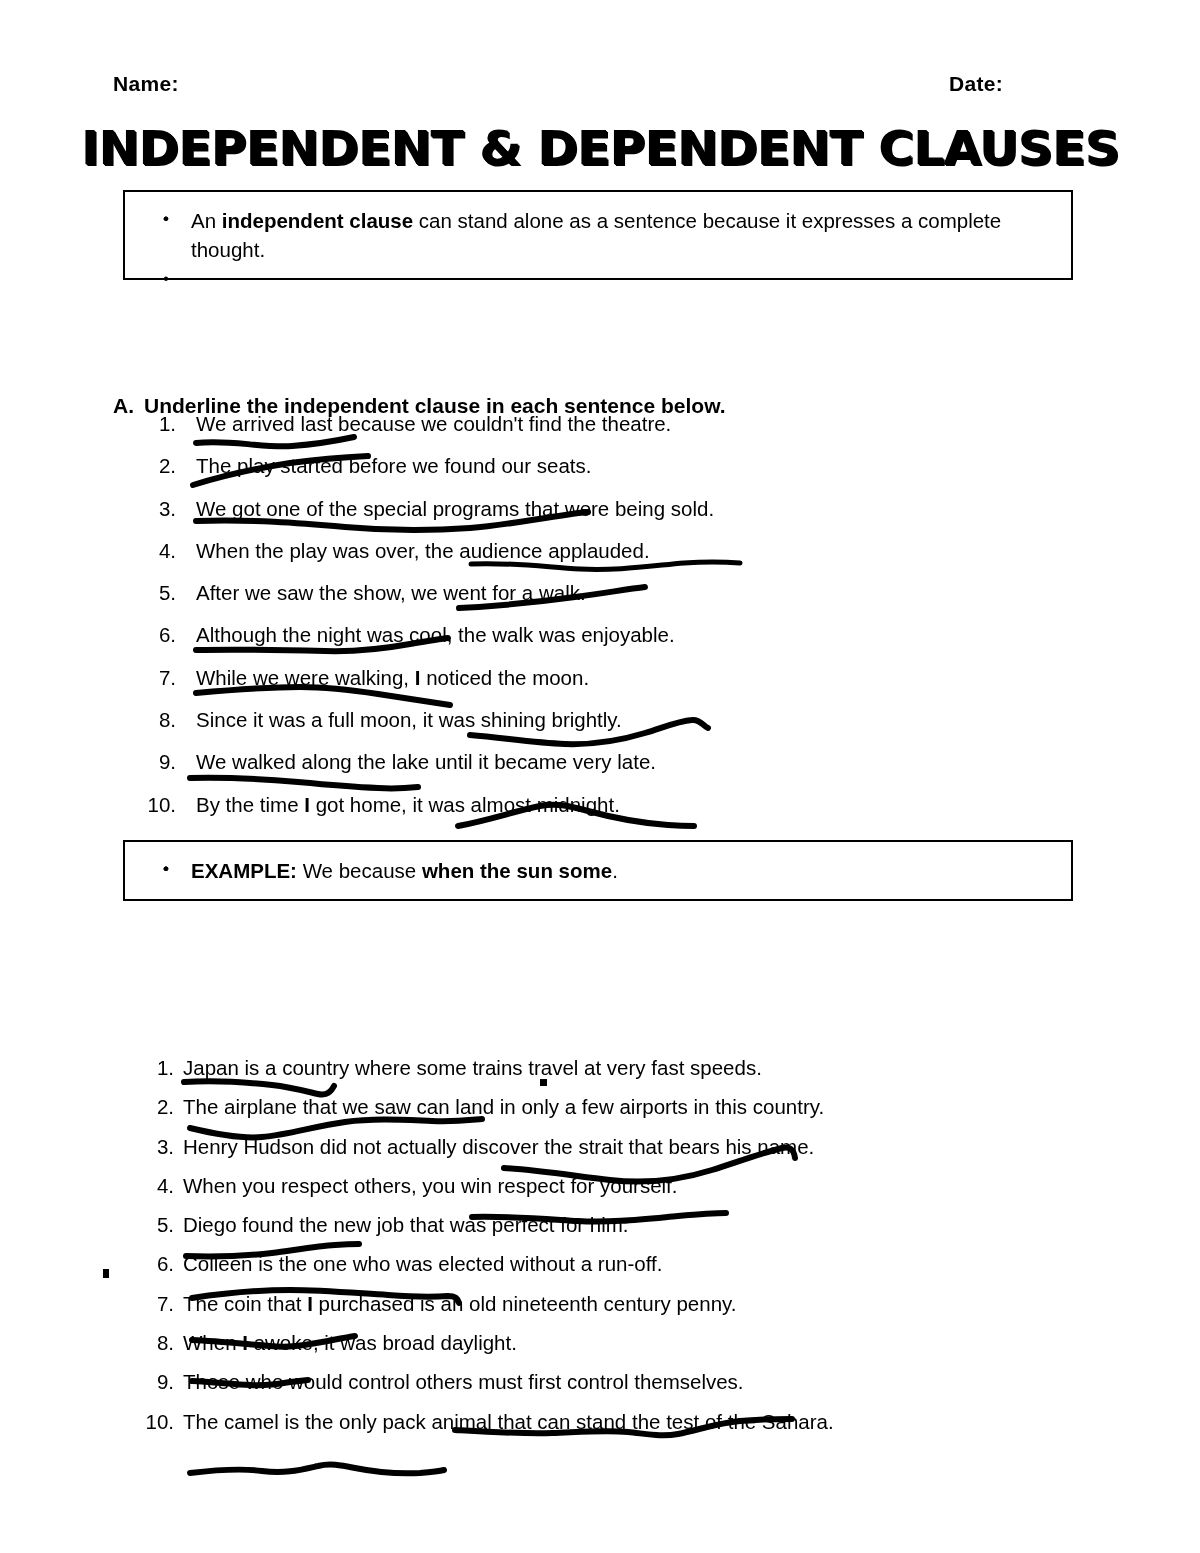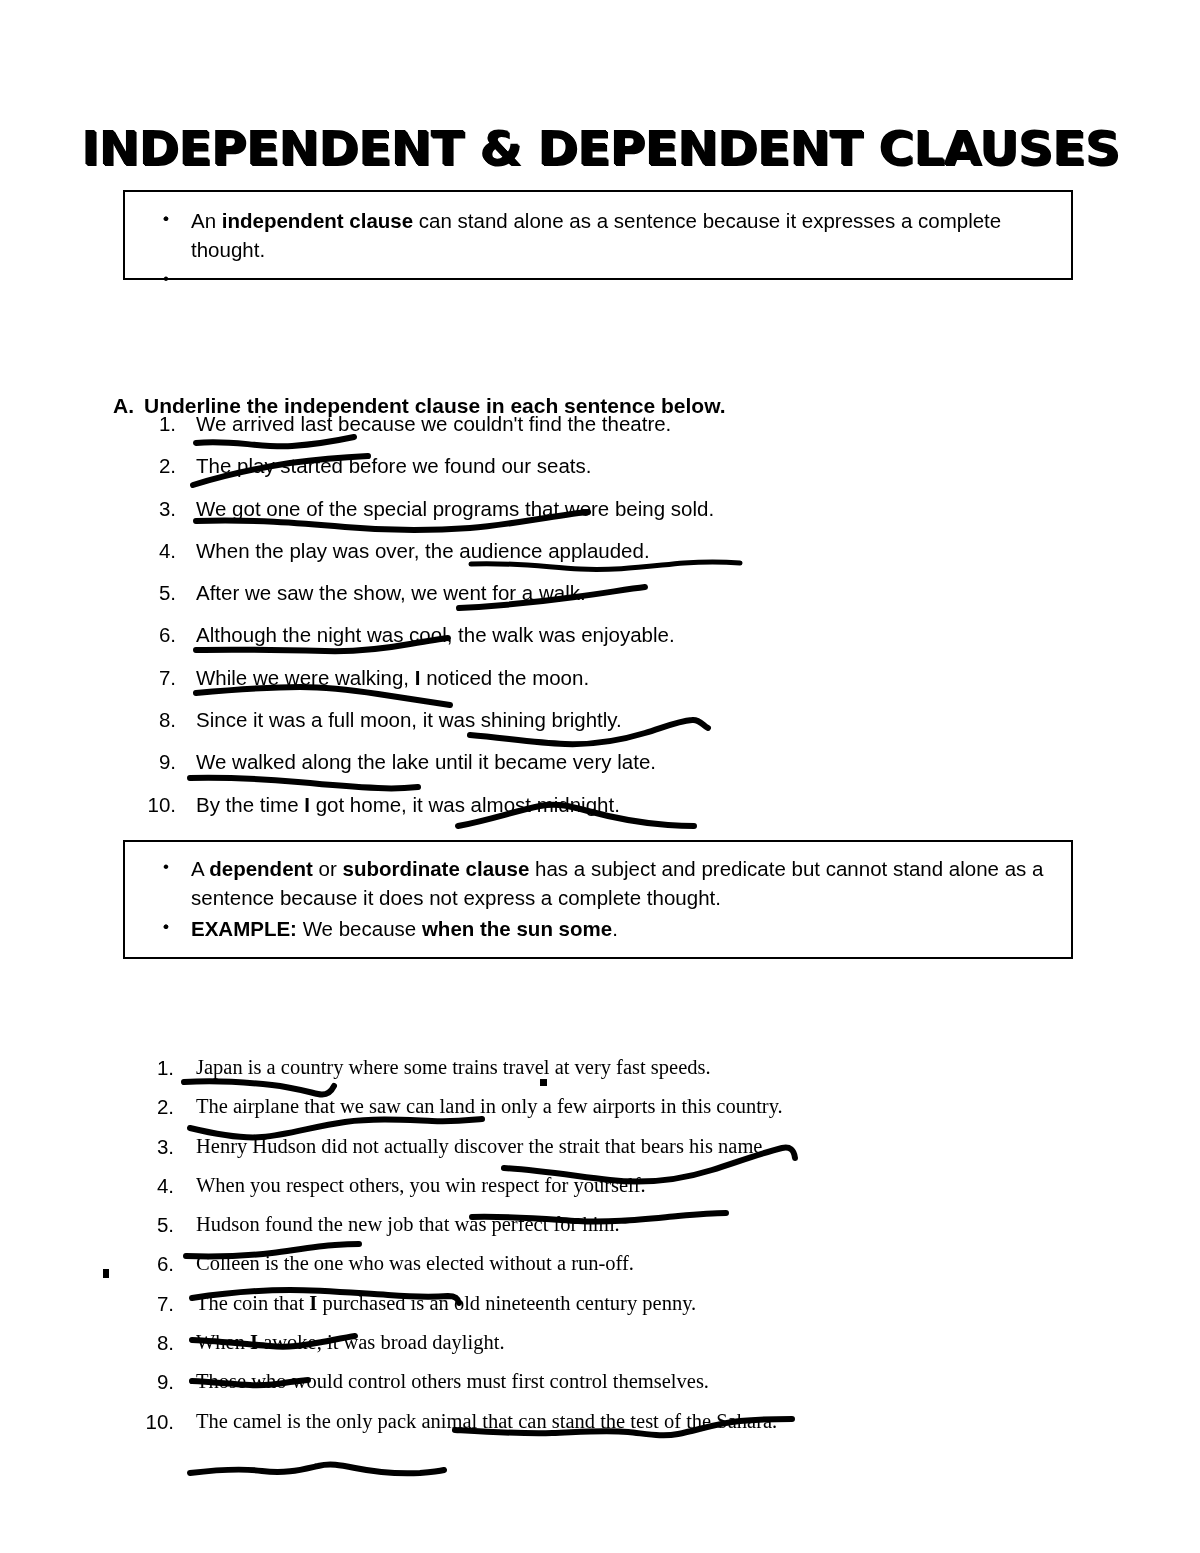--- a/index.html
+++ b/index.html
@@ -123,21 +123,21 @@
     text-align: right;
   }
   #qlist-a .q-num { width: 34px; }
   #qlist-b .q-num { width: 38px; }
 
   .q-text {
     position: absolute;
     top: 0;
   }
   #qlist-a .q-text { left: 54px; }
-  #qlist-b .q-text { left: 60px; font-family: Liberation Serif, serif; }
+  #qlist-b .q-text { left: 47px; }
 
   .q-text .pronoun-i { font-weight: bold; }
 
   
   #ink-layer {
     position: absolute;
     top: 0;
     left: 0;
     width: 1200px;
     height: 1553px;
@@ -152,20 +152,24 @@
   .stray-mark {
     position: absolute;
     background: #000;
   }
 </style>
 </head>
 <body>
 
 <div id="page">
 
+  <div class="name-date-row">
+    <span>Name:</span>
+    <span>Date:</span>
+  </div>
 
   <div class="worksheet-title">INDEPENDENT &amp; DEPENDENT CLAUSES</div>
 
   <div class="def-box" id="def-box-1">
     <ul class="def-list">
         <li class="def-item"><span class="bullet-icon">•</span></li>
         <li class="def-item"><span class="bullet-icon">•</span><span><span>An </span><b>independent clause</b><span> can stand alone as a sentence because it expresses a complete thought.</span></span></li>
         <li class="def-item"><span class="bullet-icon">•</span></li>
       </ul>
   </div>
@@ -212,21 +216,21 @@
         <span class="q-text">We walked along the lake until it became very late.</span>
       </li>
       <li class="q-item">
         <span class="q-num">10.</span>
         <span class="q-text">By the time <span class="pronoun-i">I</span> got home, it was almost midnight.</span>
       </li>
     </ol>
 
   <div class="def-box" id="def-box-2">
     <ul class="def-list">
-        <li class="def-item"><span class="bullet-icon">•</span><span><span>A </span><b>dependent</b><span> or </span><b>subordinate clause</b><span> has a subject and predicate but cannot stand alone as a sentence because it does not express a complete thought.</span></span></li>
+        <li class="def-item"><span class="bullet-icon">•</span></li>
         <li class="def-item"><span class="bullet-icon">•</span></li>
         <li class="def-item"><span class="bullet-icon">•</span><span><b>EXAMPLE:</b><span> We because </span><b>when the sun some</b><span>.</span></span></li>
       </ul>
   </div>
 
 
   <ol class="qlist" id="qlist-b">
       <li class="q-item">
         <span class="q-num">1.</span>
         <span class="q-text">Japan is a country where some trains travel at very fast speeds.</span>
@@ -238,21 +242,21 @@
       <li class="q-item">
         <span class="q-num">3.</span>
         <span class="q-text">Henry Hudson did not actually discover the strait that bears his name.</span>
       </li>
       <li class="q-item">
         <span class="q-num">4.</span>
         <span class="q-text">When you respect others, you win respect for yourself.</span>
       </li>
       <li class="q-item">
         <span class="q-num">5.</span>
-        <span class="q-text">Hudson found the new job that was perfect for him.</span>
+        <span class="q-text">Diego found the new job that was perfect for him.</span>
       </li>
       <li class="q-item">
         <span class="q-num">6.</span>
         <span class="q-text">Colleen is the one who was elected without a run-off.</span>
       </li>
       <li class="q-item">
         <span class="q-num">7.</span>
         <span class="q-text">The coin that <span class="pronoun-i">I</span> purchased is an old nineteenth century penny.</span>
       </li>
       <li class="q-item">

